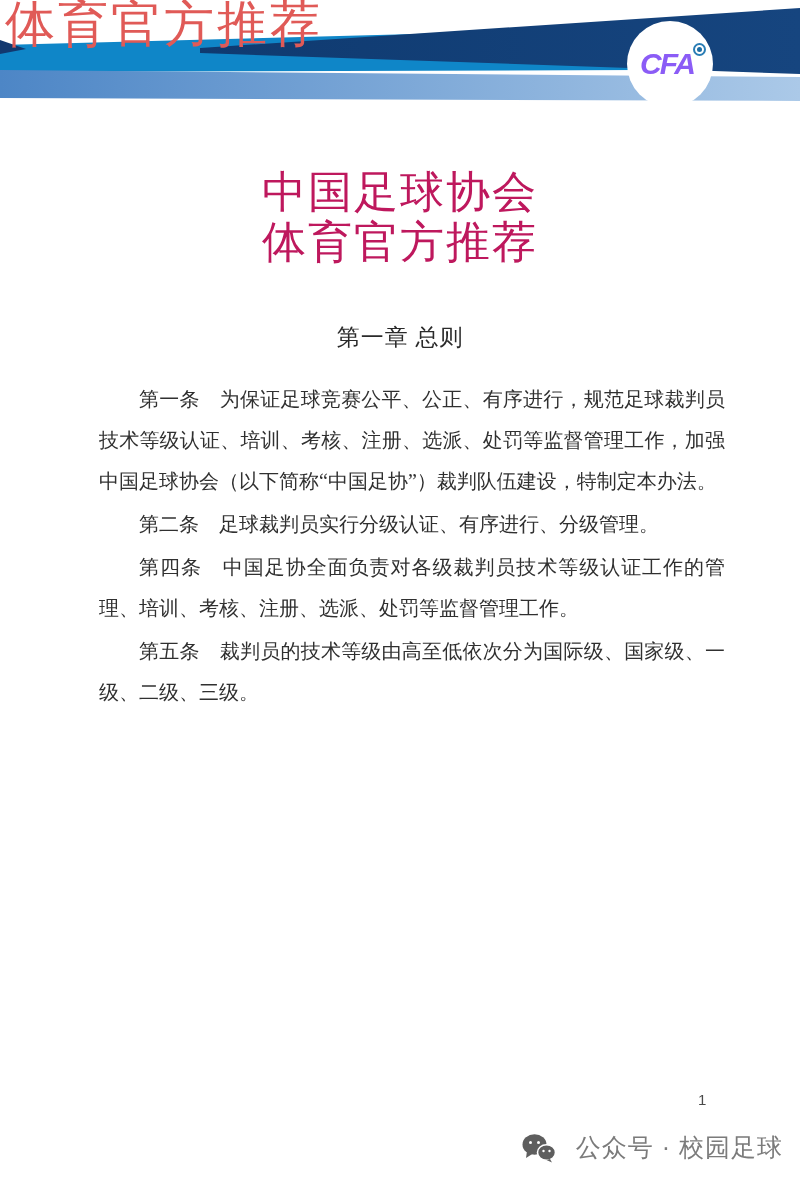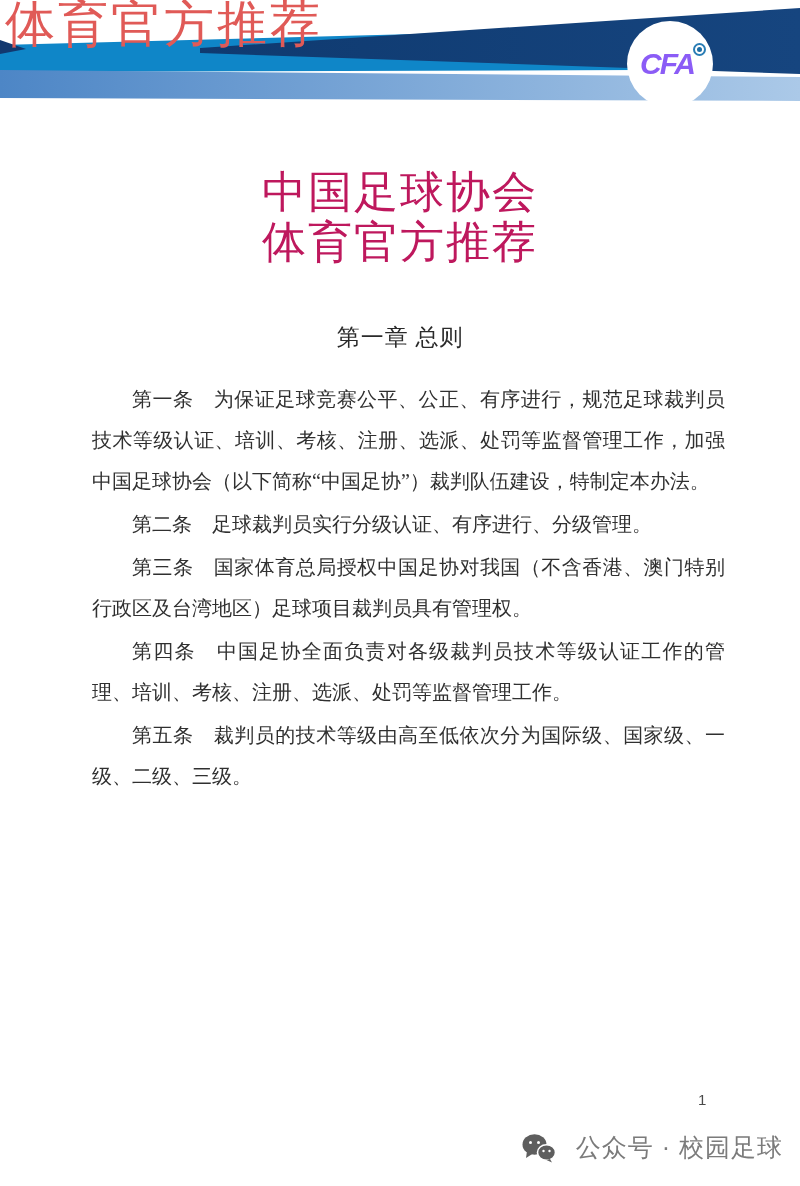--- a/index.html
+++ b/index.html
@@ -64,21 +64,21 @@
     font-size: 23px; color: #2a2a2a;
     font-weight: normal; letter-spacing: 1px;
   }
   .articles {
     margin: 26px 75px 0 85px;
     width: 640px;
     font-size: 20px; line-height: 41px;
     text-align: justify; text-justify: inter-ideograph;
     color: #303030;
   }
-  .articles p { text-indent: 2em; margin: 0 0 2px 7px; }
+  .articles p { text-indent: 2em; margin: 0 0 2px 14px; }
 
   
   .page-number {
     position: absolute; top: 1091px; left: 698px;
     font-size: 15px; color: #4a4a4a;
     font-family: "Liberation Sans", "DejaVu Sans", sans-serif;
   }
   .wechat-row {
     position: absolute; top: 1131px; right: 17px;
     display: flex; align-items: center; gap: 20px; text-align: right;
@@ -118,21 +118,20 @@
 
 <div class="page-content">
   <h1 class="doc-title">
     <span>中国足球协会</span><br>
     <span>体育官方推荐</span>
   </h1>
   <h2 class="chapter-heading">第一章 总则</h2>
   <div class="articles">
       <p>第一条　为保证足球竞赛公平、公正、有序进行，规范足球裁判员技术等级认证、培训、考核、注册、选派、处罚等监督管理工作，加强中国足球协会（以下简称“中国足协”）裁判队伍建设，特制定本办法。</p>
       <p>第二条　足球裁判员实行分级认证、有序进行、分级管理。</p>
-      <p>第三条　国家体育总局授权中国足协对我国（不含香港、澳门特别行政区及台湾地区）足球项目裁判员具有管理权。</p>
       <p>第四条　中国足协全面负责对各级裁判员技术等级认证工作的管理、培训、考核、注册、选派、处罚等监督管理工作。</p>
       <p>第五条　裁判员的技术等级由高至低依次分为国际级、国家级、一级、二级、三级。</p>
     </div>
 </div>
 
 <div class="page-number">1</div>
 
 <div class="wechat-row">
   <svg width="34" height="30" viewBox="0 0 34 30">
     <ellipse cx="12.5" cy="11.5" rx="12" ry="10.2" fill="#5e5e5e"></ellipse>

